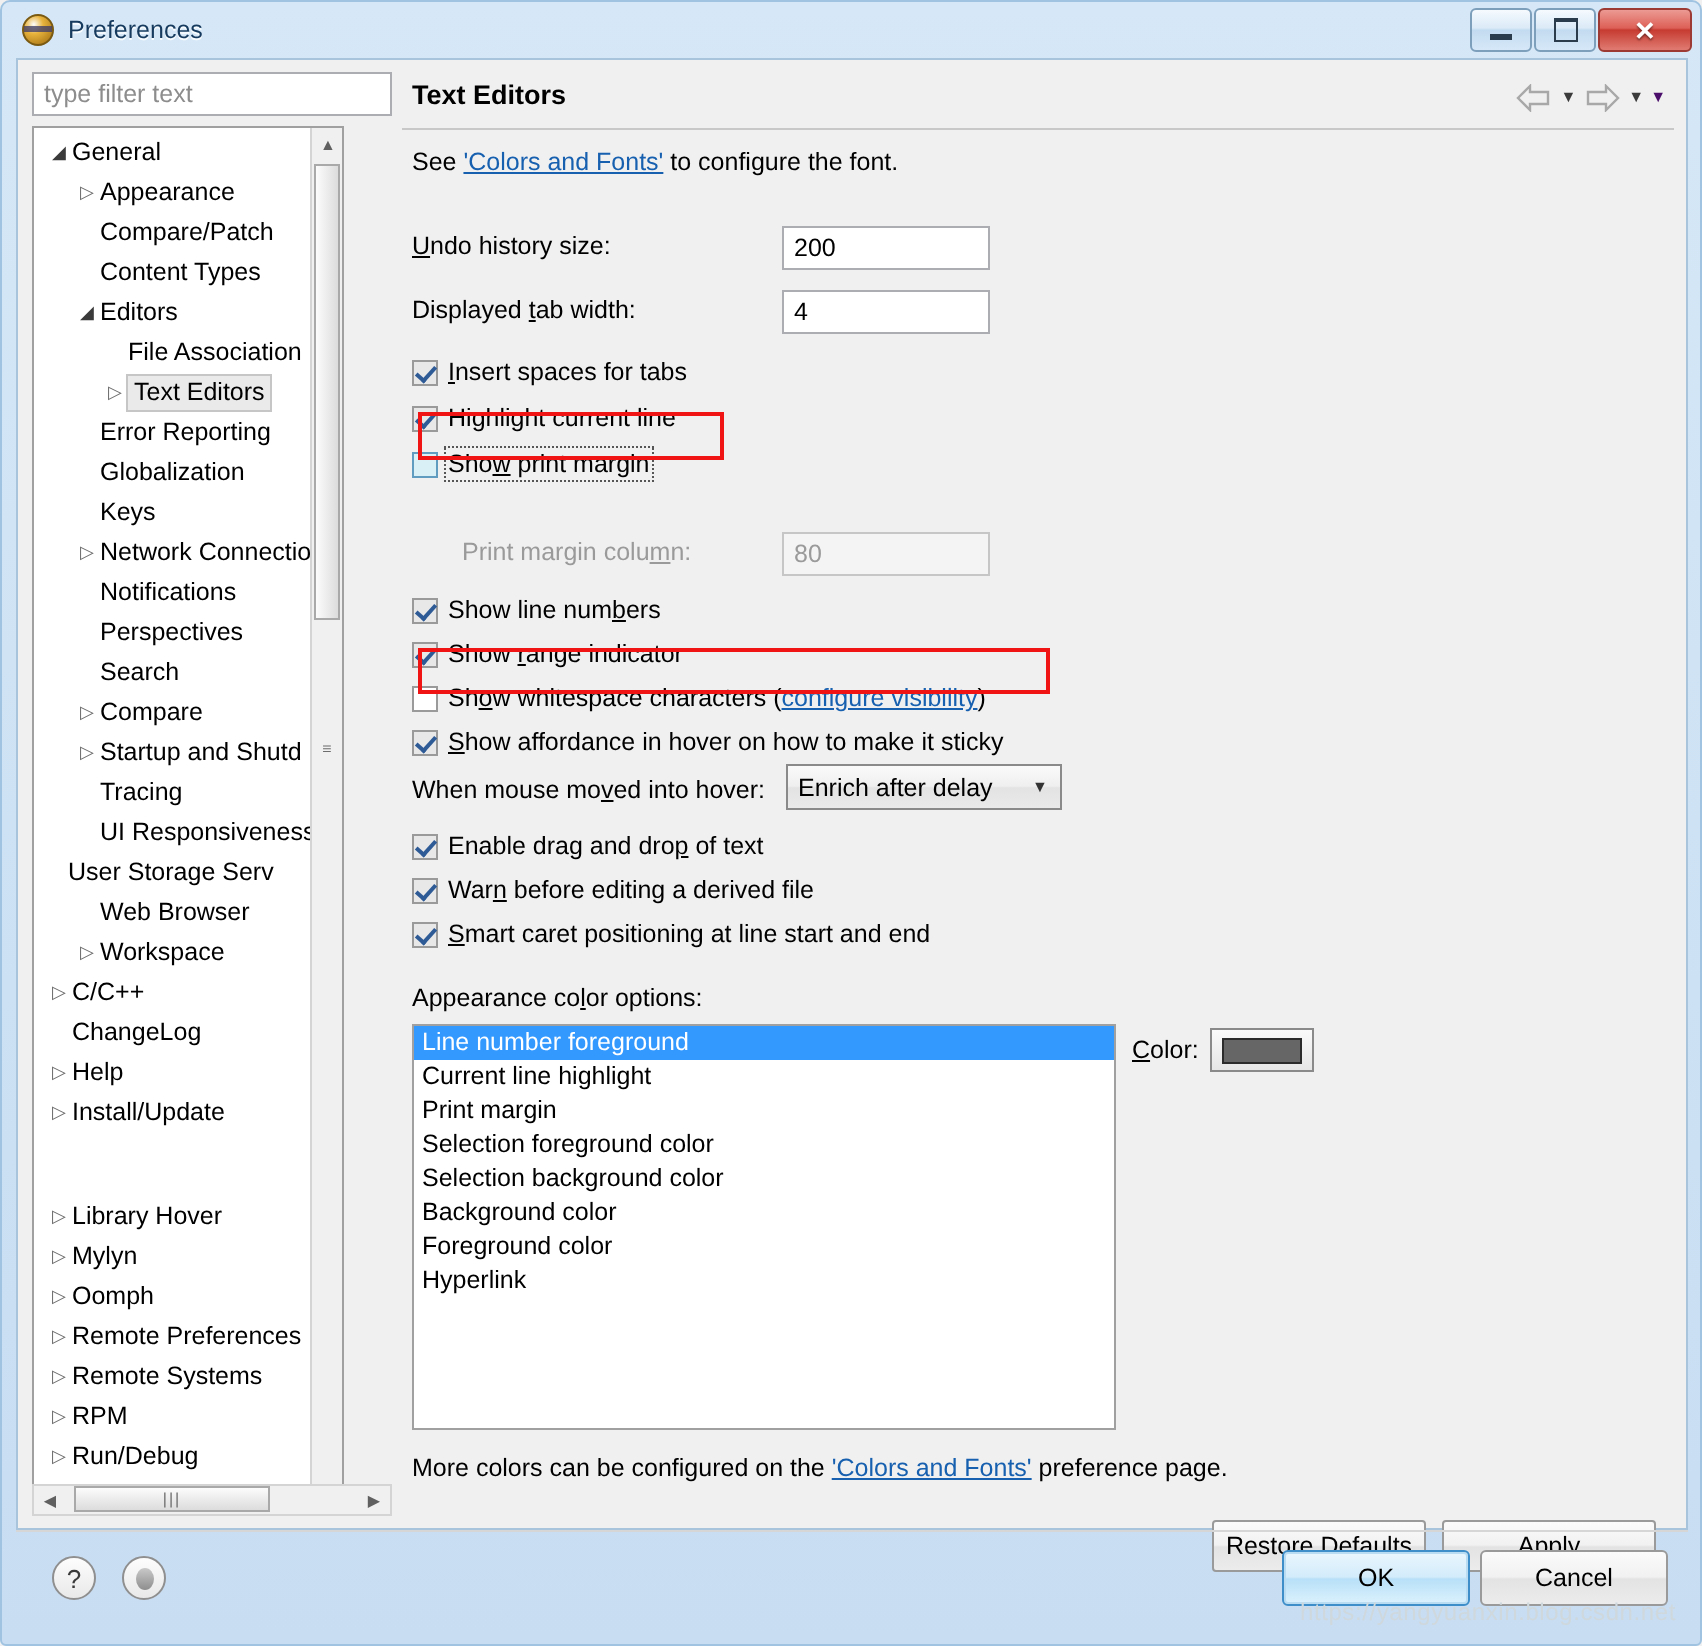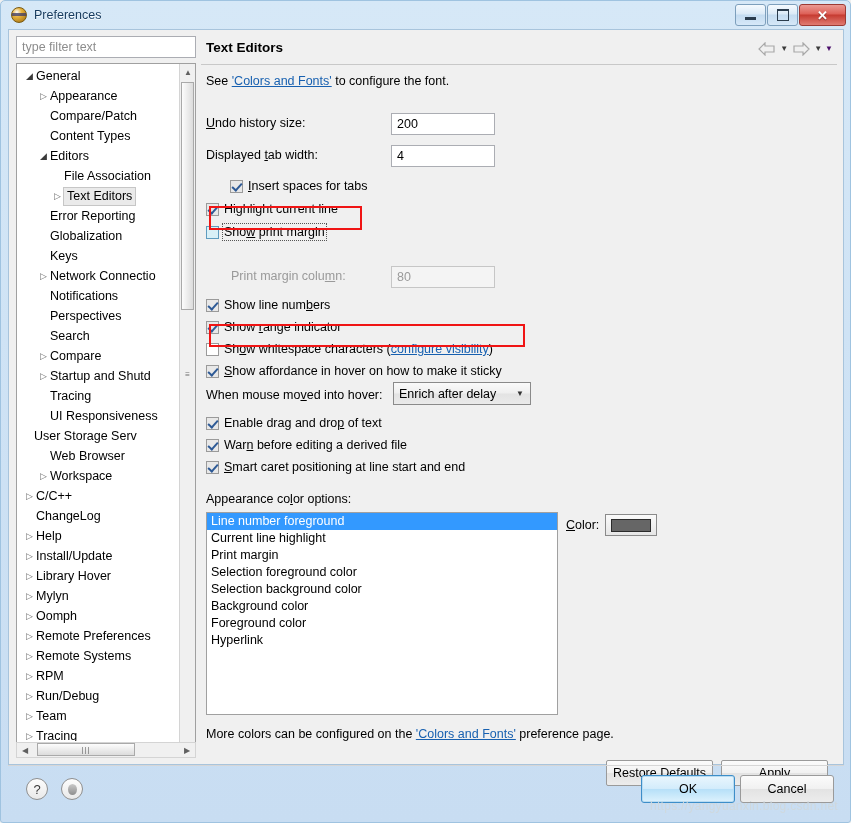--- a/index.html
+++ b/index.html
@@ -61,21 +61,21 @@
     background:#f0f0f0;border:1px solid #a8c4dc;box-sizing:border-box;
   }
   
   .filterbox{
     position:absolute;left:7px;top:6px;width:180px;height:22px;
     border:1px solid #abadb3;background:#fff;box-sizing:border-box;
     font-size:12.5px;color:#8d8d8d;line-height:20px;padding-left:5px;
     font-family:"Liberation Sans", sans-serif;
   }
   .tree-outer{
-    position:absolute;left:7px;top:33px;width:180px;height:695px;
+    position:absolute;left:7px;top:33px;width:156px;height:695px;
     border:1px solid #a0a0a0;background:#fff;box-sizing:border-box;overflow:hidden;
   }
   .tree{
     position:absolute;left:0;top:2px;width:163px;height:675px;overflow:hidden;
   }
   .tnode{
     height:20px;line-height:20px;white-space:nowrap;
     font-size:12.5px;position:relative;
   }
   .tnode .lbl{display:inline-block;vertical-align:top;}
@@ -270,21 +270,21 @@
           <div class="tnode" style="padding-left: 20px;"><span class="arw">▷</span><span class="lbl">Startup and Shutd</span></div>
           <div class="tnode" style="padding-left: 20px;"><span class="arw">&nbsp;</span><span class="lbl">Tracing</span></div>
           <div class="tnode" style="padding-left: 20px;"><span class="arw">&nbsp;</span><span class="lbl">UI Responsiveness</span></div>
           <div class="tnode" style="padding-left: 4px;"><span class="arw">&nbsp;</span><span class="lbl">User Storage Serv</span></div>
           <div class="tnode" style="padding-left: 20px;"><span class="arw">&nbsp;</span><span class="lbl">Web Browser</span></div>
           <div class="tnode" style="padding-left: 20px;"><span class="arw">▷</span><span class="lbl">Workspace</span></div>
           <div class="tnode" style="padding-left: 6px;"><span class="arw">▷</span><span class="lbl">C/C++</span></div>
           <div class="tnode" style="padding-left: 6px;"><span class="arw">&nbsp;</span><span class="lbl">ChangeLog</span></div>
           <div class="tnode" style="padding-left: 6px;"><span class="arw">▷</span><span class="lbl">Help</span></div>
           <div class="tnode" style="padding-left: 6px;"><span class="arw">▷</span><span class="lbl">Install/Update</span></div>
-          <div class="tnode" style="padding-left: 6px;"><span class="arw">▷</span><span class="lbl">Library Hover</span></div>
+          <div class="tnode" style="padding-left: 6px; margin-top: 32px;"><span class="arw">▷</span><span class="lbl">Library Hover</span></div>
           <div class="tnode" style="padding-left: 6px;"><span class="arw">▷</span><span class="lbl">Mylyn</span></div>
           <div class="tnode" style="padding-left: 6px;"><span class="arw">▷</span><span class="lbl">Oomph</span></div>
           <div class="tnode" style="padding-left: 6px;"><span class="arw">▷</span><span class="lbl">Remote Preferences</span></div>
           <div class="tnode" style="padding-left: 6px;"><span class="arw">▷</span><span class="lbl">Remote Systems</span></div>
           <div class="tnode" style="padding-left: 6px;"><span class="arw">▷</span><span class="lbl">RPM</span></div>
           <div class="tnode" style="padding-left: 6px;"><span class="arw">▷</span><span class="lbl">Run/Debug</span></div>
           <div class="tnode" style="padding-left: 6px;"><span class="arw">▷</span><span class="lbl">Team</span></div>
           <div class="tnode" style="padding-left: 6px;"><span class="arw">▷</span><span class="lbl">Tracing</span></div>
         </div>
 
@@ -335,21 +335,21 @@
         <div class="fieldrow" style="left:0;top:41px;width:400px;">
           <div class="flabel"><span class="u">U</span>ndo history size:</div>
           <div class="ftext">200</div>
         </div>
 
         <div class="fieldrow" style="left:0;top:73px;width:400px;">
           <div class="flabel">Displayed <span class="u">t</span>ab width:</div>
           <div class="ftext">4</div>
         </div>
 
-        <div class="cbrow" style="top:104px;margin-left:24px;">
+        <div class="cbrow" style="top:104px;">
           <span class="cb checked"></span>
           <span class="cblabel"><span class="u">I</span>nsert spaces for tabs</span>
         </div>
 
         <div class="cbrow" style="top:127px;">
           <span class="cb checked"></span>
           <span class="cblabel">Hi<span class="u">g</span>hlight current line</span>
         </div>
 
         <div class="cbrow focus" style="top:150px;">

